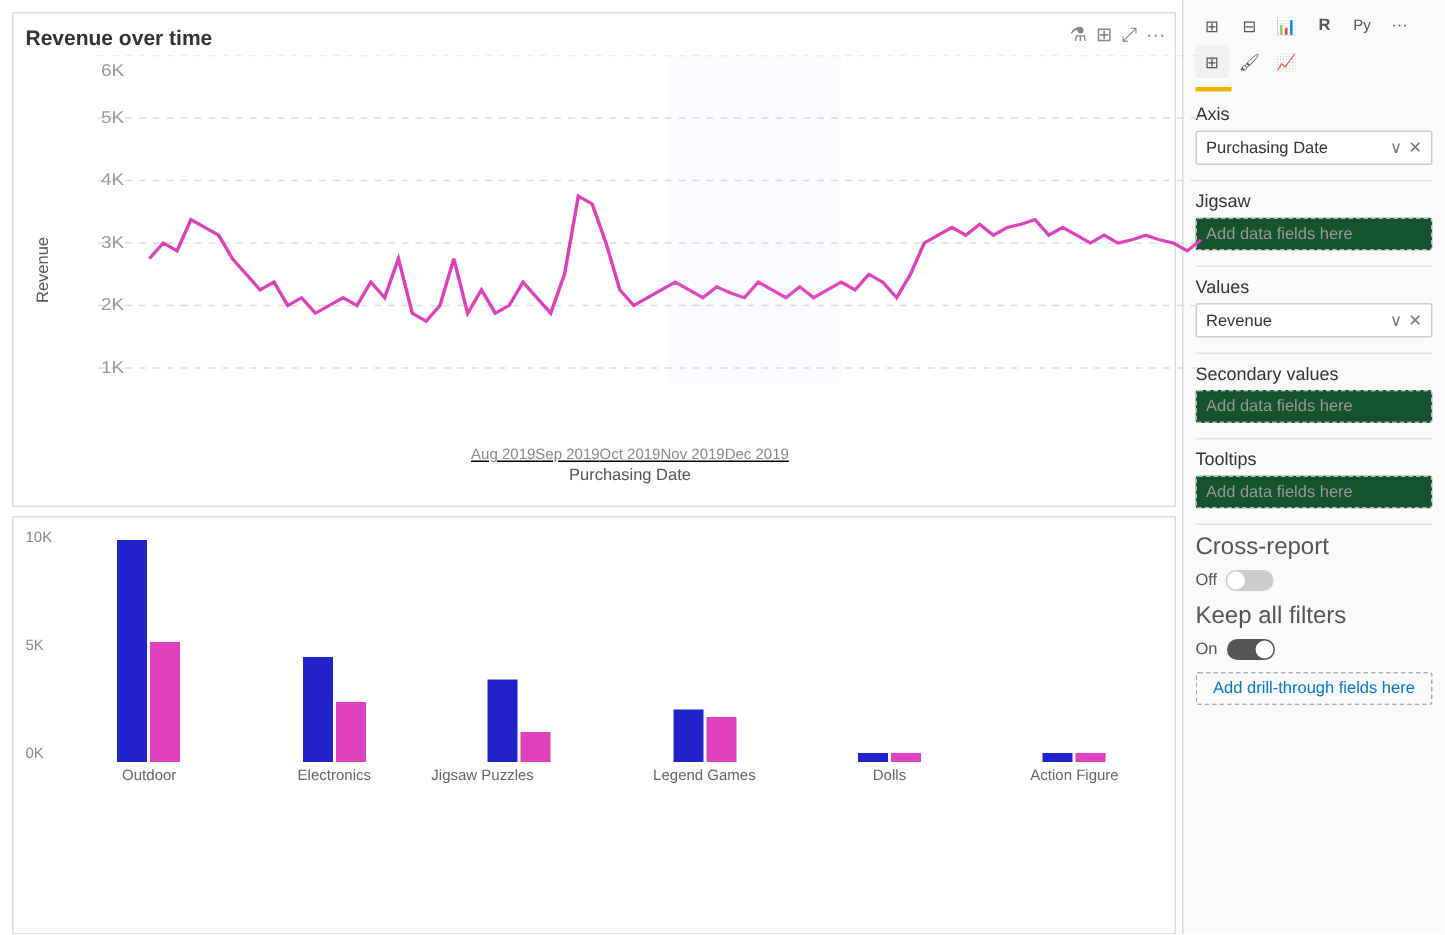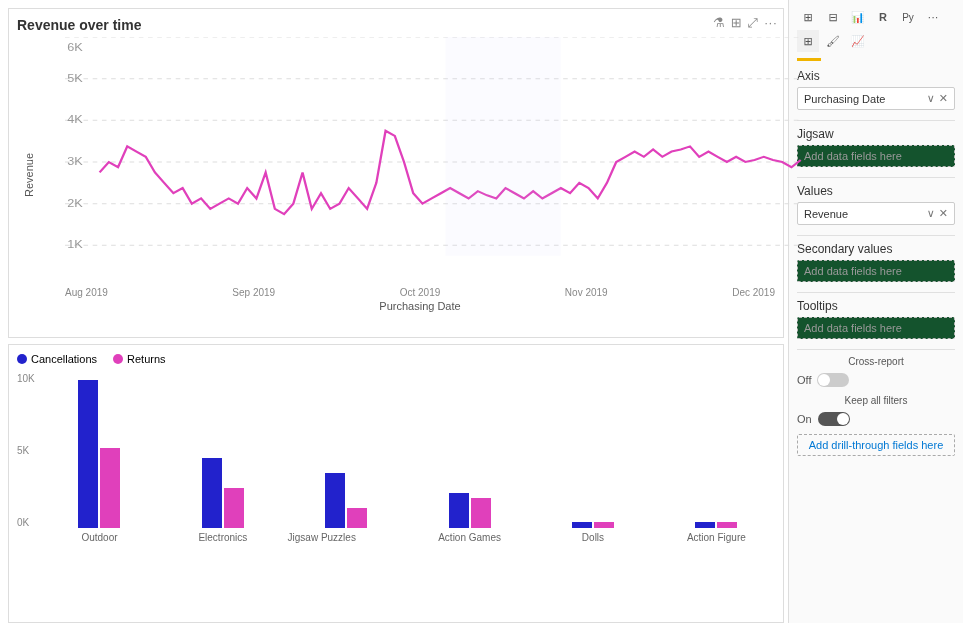--- a/index.html
+++ b/index.html
@@ -8,21 +8,21 @@
     
     
     .chart-container { border: 1px solid #ddd; position: relative; flex: 0 0 330px; margin-bottom: 6px; padding: 8px 8px 4px 8px; }
     .chart-title { font-size: 14px; font-weight: 600; color: #333; margin-bottom: 4px; }
     .chart-icons { position: absolute; top: 6px; right: 6px; display: flex; gap: 6px; color: #888; font-size: 13px; }
     .chart-icons span { cursor: pointer; }
     .chart-area { display: flex; width: 100%; }
     .y-axis-label { writing-mode: vertical-rl; transform: rotate(180deg); font-size: 11px; color: #555; display: flex; align-items: center; justify-content: center; padding-right: 4px; flex: 0 0 20px; }
     .chart-inner { flex: 1; position: relative; }
     .line-chart-svg { width: 100%; height: 250px; display: block; margin-left: 28px; }
-    .x-axis { display: flex; justify-content: space-between; margin-left: 28px; margin-top: 0; }
+    .x-axis { display: flex; justify-content: center; margin-left: 28px; margin-top: 11px; text-decoration: underline; }
     .x-tick { font-size: 10px; color: #888; }
     .x-axis-label { text-align: center; font-size: 11px; color: #555; margin-top: 2px; font-weight: 500; }
 
     
     .chart2-container { border: 1px solid #ddd; flex: 1; padding: 8px; position: relative; }
     .chart2-title { font-size: 14px; font-weight: 600; color: #333; margin-bottom: 6px; }
     .legend { display: flex; gap: 16px; margin-bottom: 8px; }
     .legend-item { display: flex; align-items: center; gap: 4px; font-size: 11px; }
     .legend-dot { width: 10px; height: 10px; border-radius: 50%; }
 
@@ -30,21 +30,21 @@
     .right-panel { width: 175px; flex: 0 0 175px; border-left: 1px solid #ddd; padding: 6px 8px; overflow-y: auto; background: #fafafa; }
     .panel-icon { width: 22px; height: 22px; display: flex; align-items: center; justify-content: center; cursor: pointer; color: #555; font-size: 13px; }
     .panel-icon.active { background: #f0f0f0; }
     .panel-section { margin-bottom: 10px; }
     .panel-section-title { font-size: 12px; color: #333; font-weight: 500; margin-bottom: 4px; }
     .field-box { border: 1px solid #ccc; background: #fff; padding: 4px 6px; display: flex; align-items: center; justify-content: space-between; font-size: 11px; color: #333; border-radius: 2px; }
     .field-box-empty { border: 1px dashed #bbb; background: #14532d; padding: 4px 6px; font-size: 11px; color: #999; border-radius: 2px; }
     .field-controls { display: flex; gap: 4px; color: #777; }
     .divider { border-top: 1px solid #e0e0e0; margin: 6px 0; }
     .drill-title { font-size: 14px; font-weight: 700; color: #333; margin-bottom: 6px; }
-    .toggle-row { display: flex; align-items: center; justify-content: center; margin-bottom: 6px; font-size: 10px; color: #555; }
+    .toggle-row { display: flex; align-items: center; justify-content: flex-start; margin-bottom: 6px; font-size: 16px; color: #555; }
     .toggle { width: 32px; height: 14px; border-radius: 7px; position: relative; cursor: pointer; }
     .toggle.off { background: #ccc; }
     .toggle.on { background: #555; }
     .toggle-knob { width: 12px; height: 12px; border-radius: 50%; background: white; position: absolute; top: 1px; }
     .toggle.off .toggle-knob { left: 1px; }
     .toggle.on .toggle-knob { right: 1px; }
     .add-drillthrough { font-size: 11px; color: #0078d4; cursor: pointer; border: 1px dashed #aaa; padding: 4px 6px; border-radius: 2px; text-align: center; margin-top: 4px; }
     .yellow-bar { width: 24px; height: 3px; background: #f0b400; margin-bottom: 8px; }
   </style>
 </head>
@@ -103,30 +103,20 @@
           <span class="x-tick">Oct 2019</span>
           <span class="x-tick">Nov 2019</span>
           <span class="x-tick">Dec 2019</span>
         </div>
         <div class="x-axis-label" style="margin-left:28px;">Purchasing Date</div>
       </div>
     </div>
   </div>
 
   <div class="chart2-container">
-    <div class="legend">
-      <div class="legend-item">
-        <div class="legend-dot" style="background:#2222cc;"></div>
-        <span>Cancellations</span>
-      </div>
-      <div class="legend-item">
-        <div class="legend-dot" style="background:#e040bb;"></div>
-        <span>Returns</span>
-      </div>
-    </div>
 
     <div style="display:flex;">
 
       <div style="display:flex;flex-direction:column-reverse;justify-content:space-between;height:155px;padding-right:6px;padding-top:0;">
         <span style="font-size:10px;color:#888;">0K</span>
         <span style="font-size:10px;color:#888;">5K</span>
         <span style="font-size:10px;color:#888;">10K</span>
       </div>
 
       <div style="flex:1;display:flex;flex-direction:column;">
@@ -172,21 +162,21 @@
               <div style="width:20px;height:6px;background:#2222cc;"></div>
               <div style="width:20px;height:6px;background:#e040bb;"></div>
             </div>
           </div>
         </div>
 
         <div style="display:flex;gap:6px;margin-top:4px;">
           <div style="flex:1;text-align:center;font-size:10px;color:#666;">Outdoor</div>
           <div style="flex:1;text-align:center;font-size:10px;color:#666;">Electronics</div>
           <div style="flex:1;font-size:10px;color:#666;">Jigsaw Puzzles</div>
-          <div style="flex:1;text-align:center;font-size:10px;color:#666;">Action Games</div>
+          <div style="flex:1;text-align:center;font-size:10px;color:#666;">Legend Games</div>
           <div style="flex:1;text-align:center;font-size:10px;color:#666;">Dolls</div>
           <div style="flex:1;text-align:center;font-size:10px;color:#666;">Action Figure</div>
         </div>
       </div>
     </div>
   </div>
 </div>
 
 <div class="right-panel">
 

